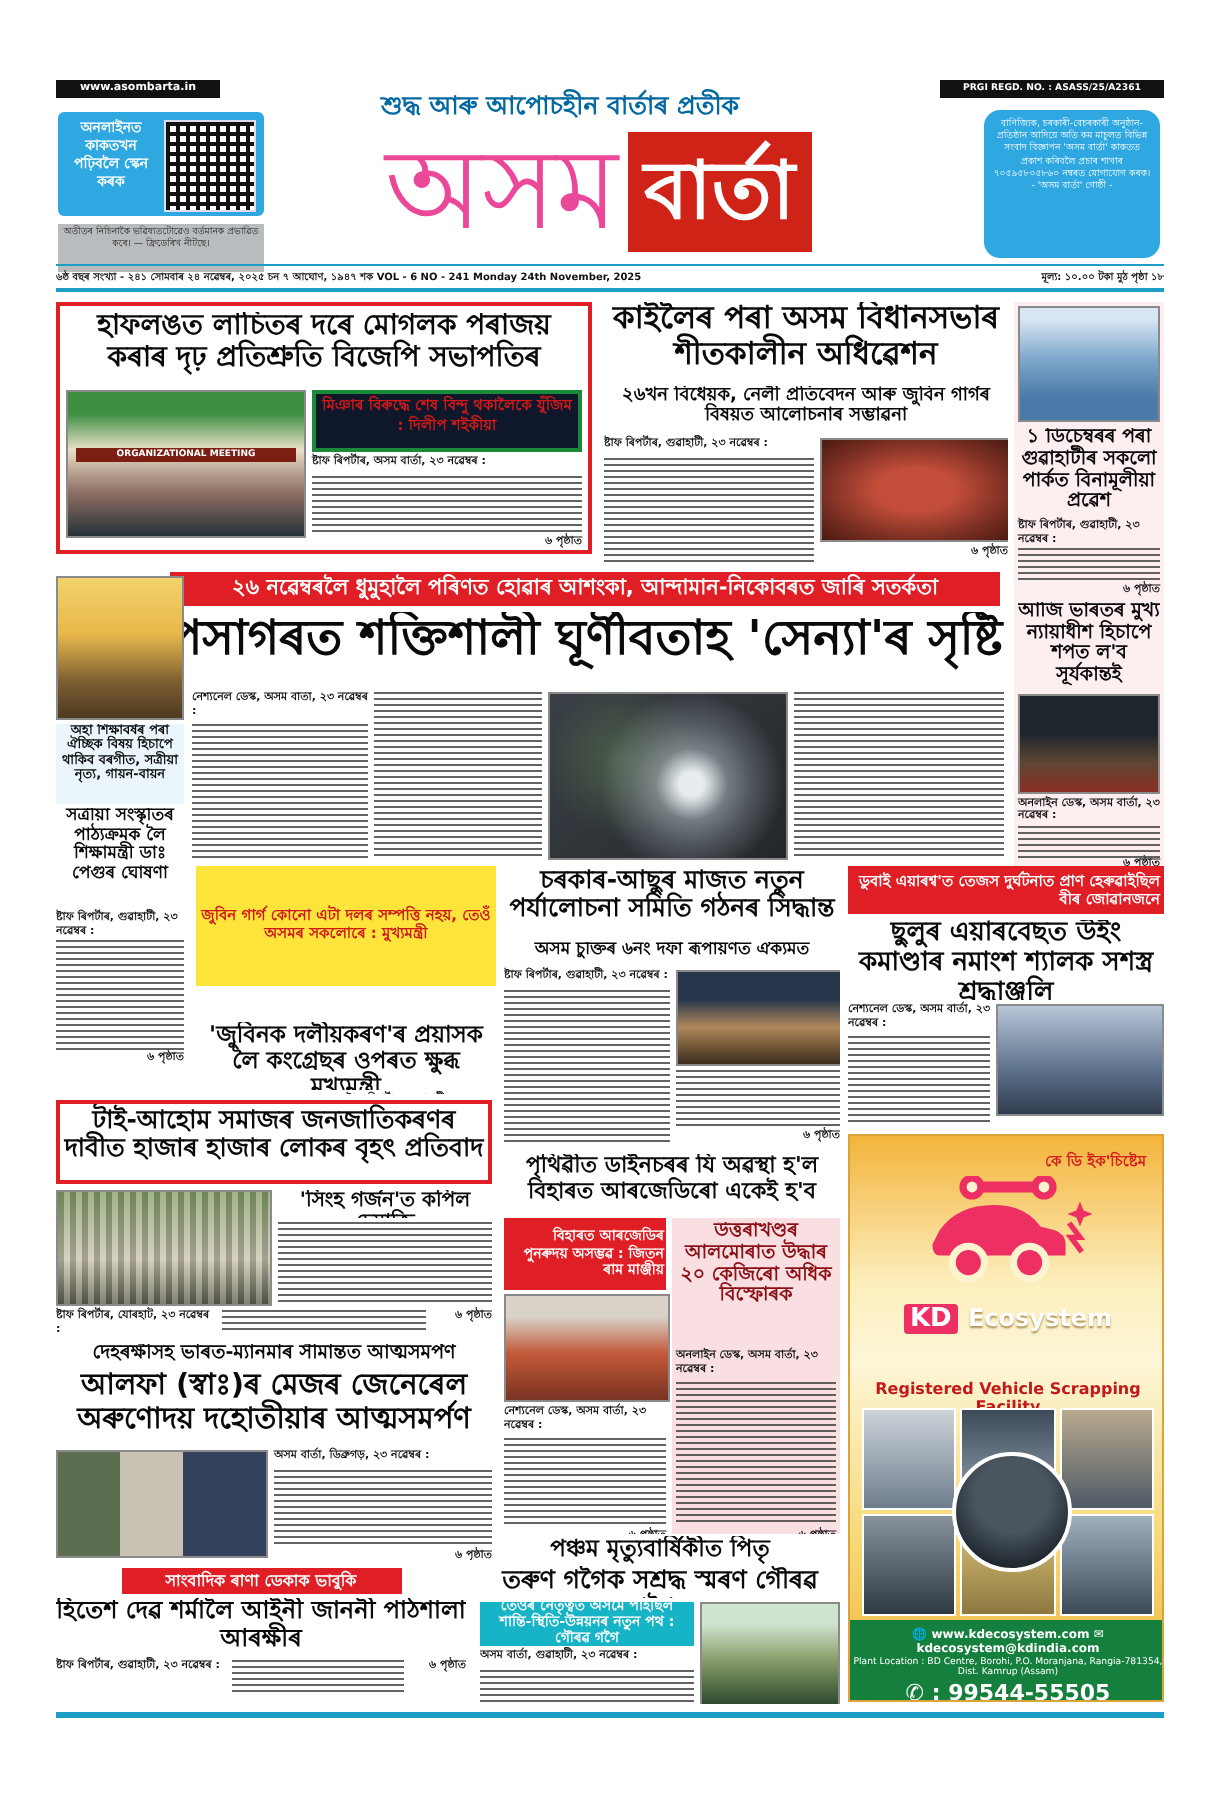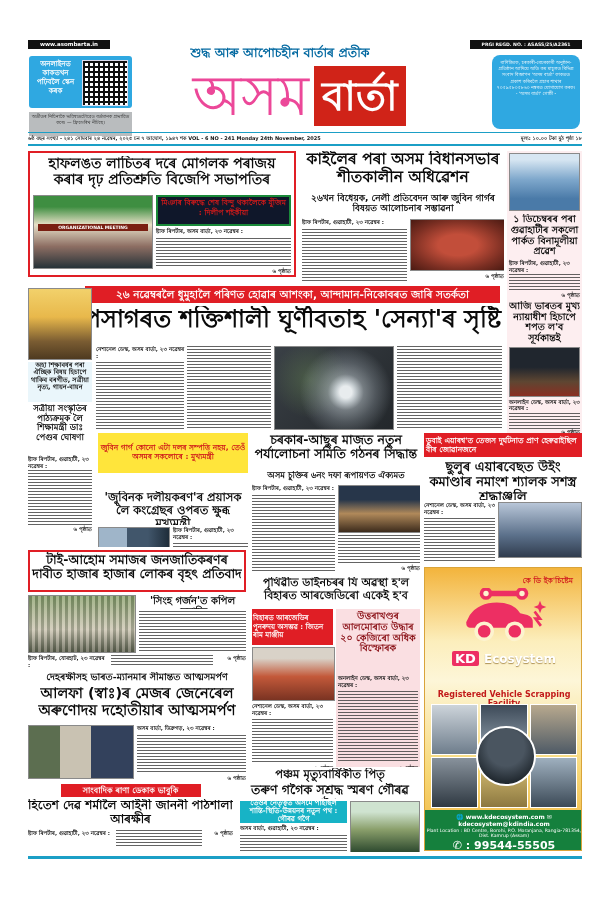--- a/index.html
+++ b/index.html
@@ -7,21 +7,21 @@
   .abs{position:absolute;box-sizing:border-box;overflow:hidden}
   .b{font-weight:bold}
   .c{text-align:center}
   .hl{font-weight:700;line-height:1.14;text-align:center;color:#0a0a0a;overflow:hidden}
   .sim{background:repeating-linear-gradient(#3d3d3d 0 1px,transparent 1px 3px);opacity:.8}
   .dl{font-size:5.5px;font-weight:bold;display:block;line-height:1.2;margin-bottom:1px}
   .pg{font-size:5.5px;font-weight:bold;text-align:right;color:#111;line-height:1.2}
   .photo{position:relative;border:1px solid #8a8a8a}
   .row{display:flex;gap:3px}
   .col{display:flex;flex-direction:column;gap:2px}
-  .redban{background:#e01e25;color:#fff;font-weight:bold;text-align:left;display:flex;align-items:center;justify-content:center;line-height:1.2}
+  .redban{background:#e01e25;color:#fff;font-weight:bold;text-align:right;display:flex;align-items:center;justify-content:center;line-height:1.2}
   .teal{background:#1b9fc6}
   .qr{background:#fff;border:1px solid #dde;background-image:repeating-linear-gradient(90deg,#111 0 2px,transparent 2px 5px),repeating-linear-gradient(#111 0 2px,transparent 2px 5px)}
   .greenbox{border:2px solid #1a8a3a;color:#d01a1a;font-weight:bold;text-align:center;background:#0f172a}
   .goldad{background:linear-gradient(180deg,#f3b43c 0%,#fceebc 26%,#fdf6d8 40%,#f7d877 72%,#f0b23a 100%);border:1px solid #d9a43a}
   .adcell{border:1px solid #fff}
 </style>
 </head>
 <body>
 
 <div class="page">
@@ -113,21 +113,21 @@
         <span class="dl">নেশ্যনেল ডেস্ক, অসম বাৰ্তা, ২৩ নৱেম্বৰ :</span>
         <div class="sim" style="height:74px"></div>
       </div>
       <div class="sim" style="width:84px;height:84px"></div>
       <div class="photo" style="width:118px;height:82px;background:radial-gradient(circle at 60% 55%,#e8ecee 0 6px,rgba(220,228,232,.85) 10px,rgba(190,200,206,.5) 18px,rgba(150,160,168,.35) 30px,transparent 46px),radial-gradient(circle at 30% 40%,rgba(120,160,90,.35),transparent 40%),linear-gradient(135deg,#3a4046,#23272b)"></div>
       <div class="sim" style="flex:1;height:84px"></div>
     </div>
   </div>
 
   <div class="abs" style="left:98px;top:433px;width:150px;height:114px">
-    <div class="hl" style="background:#ffe53b;color:#d01a1a;font-size:7.5px;height:24px;display:flex;align-items:center;justify-content:center;padding:8px 2px">জুবিন গাৰ্গ কোনো এটা দলৰ সম্পত্তি নহয়, তেওঁ অসমৰ সকলোৰে : মুখ্যমন্ত্ৰী</div>
+    <div class="hl" style="background:#ffe53b;color:#d01a1a;font-size:7.5px;height:24px;display:flex;align-items:center;justify-content:center;padding:18px 2px">জুবিন গাৰ্গ কোনো এটা দলৰ সম্পত্তি নহয়, তেওঁ অসমৰ সকলোৰে : মুখ্যমন্ত্ৰী</div>
     <div class="hl" style="font-size:11.5px;height:34px;margin-top:18px">'জুবিনক দলীয়কৰণ'ৰ প্ৰয়াসক লৈ কংগ্ৰেছৰ ওপৰত ক্ষুব্ধ মুখ্যমন্ত্ৰী</div>
     <div class="row" style="margin-top:2px">
       <div class="photo" style="width:70px;height:48px;background:linear-gradient(90deg,#9fb5c9 0 40%,#41566b 40% 70%,#1f2d3a)"></div>
       <div class="col" style="flex:1">
         <span class="dl">ষ্টাফ ৰিপৰ্টাৰ, গুৱাহাটী, ২৩ নৱেম্বৰ :</span>
         <div class="sim" style="height:34px"></div>
 
       </div>
     </div>
   </div>

